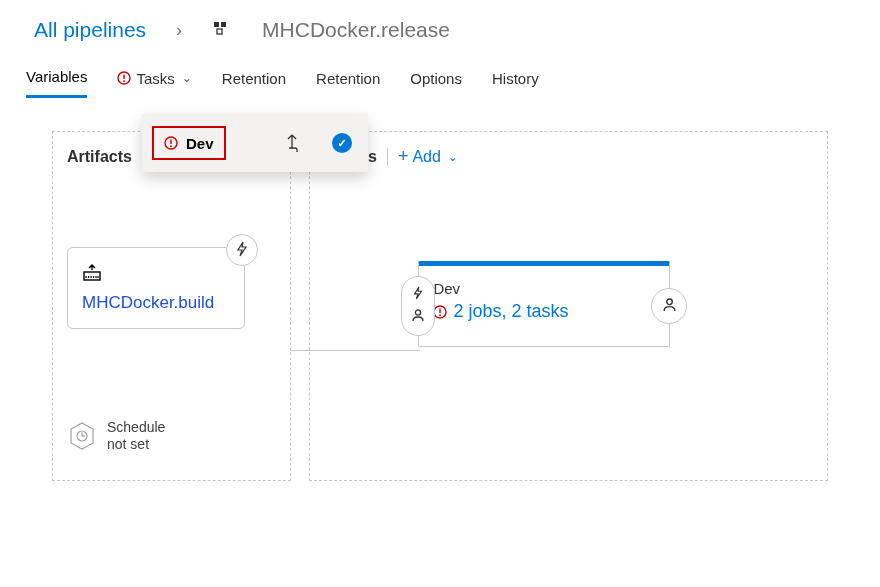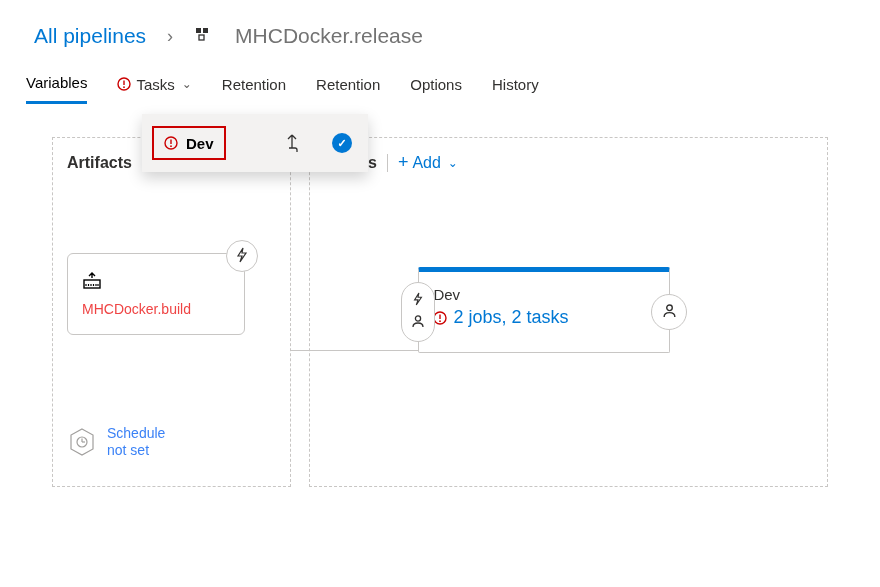--- a/index.html
+++ b/index.html
@@ -1,18 +1,18 @@
 <!DOCTYPE html>
 <html><head>
   <meta charset="utf-8">
   <style>
     * { margin: 0; padding: 0; box-sizing: border-box; font-family: "Segoe UI", -apple-system, sans-serif; }
     body { background: #fff; width: 880px; height: 587px; position: relative; overflow: hidden; }
 
-    .breadcrumb { display: flex; align-items: center; gap: 21px; padding: 24px 34px 10px; font-size: 21px; }
+    .breadcrumb { display: flex; align-items: center; gap: 30px; padding: 18px 34px 10px; font-size: 21px; }
     .breadcrumb-link { color: #0078d4; cursor: pointer; }
     .breadcrumb-sep { color: #767676; font-size: 18px; }
     .breadcrumb-icon { display: inline-flex; align-items: center; justify-content: center; width: 20px; height: 20px; }
     .breadcrumb-title { color: #737373; font-weight: 400; }
 
     .tabs { display: flex; gap: 30px; padding: 16px 26px 0; border-bottom: 1px solid transparent; font-size: 15px; color: #323130; }
     .tab { padding-bottom: 10px; cursor: pointer; display: flex; align-items: center; gap: 5px; }
     .tab.active { border-bottom: 3px solid #0078d4; color: #000; font-weight: 400; }
     .tab .warn-icon { color: #cb0000; }
     .tab .chev { font-size: 12px; margin-left: 2px; color: #605e5c; }
@@ -33,24 +33,24 @@
 
     .panel-header { display: flex; align-items: center; gap: 10px; font-size: 16px; }
     .panel-title { font-weight: 600; color: #323130; }
     .panel-divider { width: 1px; height: 18px; background: #c8c6c4; }
     .panel-add { display: flex; align-items: center; gap: 4px; color: #0078d4; cursor: pointer; font-size: 16px; }
     .panel-add .plus { font-size: 18px; font-weight: 400; }
     .panel-add .chev { color: #0078d4; font-size: 12px; margin-left: 3px; }
 
     .artifact-card { position: relative; margin-top: 80px; width: 178px; height: 82px; border: 1px solid #c8c6c4; border-radius: 6px; padding: 12px 14px; display: flex; flex-direction: column; justify-content: center; cursor: pointer; }
     .artifact-card .icon { font-size: 18px; margin-bottom: 6px; }
-    .artifact-name { font-size: 14px; color: #ef4444; }
+    .artifact-name { font-size: 17px; color: #1d4ed8; }
     .artifact-bolt { position: absolute; top: -14px; right: -14px; width: 32px; height: 32px; border-radius: 50%; background: #fff; border: 1px solid #c8c6c4; display: flex; align-items: center; justify-content: center; font-size: 15px; cursor: pointer; }
 
-    .schedule { display: flex; align-items: center; gap: 10px; margin-top: 90px; color: #3b82f6; font-size: 14px; }
+    .schedule { display: flex; align-items: center; gap: 10px; margin-top: 90px; color: #404040; font-size: 14px; }
     .hex { width: 30px; height: 30px; position: relative; }
     .hex svg { width: 30px; height: 30px; }
 
     .connector { position: absolute; top: 350px; left: 290px; width: 130px; height: 1px; background: #c8c6c4; z-index: 1; }
 
     .stage-card { position: relative; margin-top: 94px; margin-left: 94px; width: 252px; height: 86px; border: 1px solid #c8c6c4; border-top: 5px solid #0078d4; border-radius: 2px; padding: 14px 14px; cursor: pointer; background: #fff; z-index: 2; }
     .stage-name { font-size: 15px; color: #323130; margin-bottom: 4px; }
     .stage-meta { display: flex; align-items: center; gap: 6px; color: #0078d4; font-size: 18px; }
     .stage-meta .warn-icon { color: #cb0000; }
 

